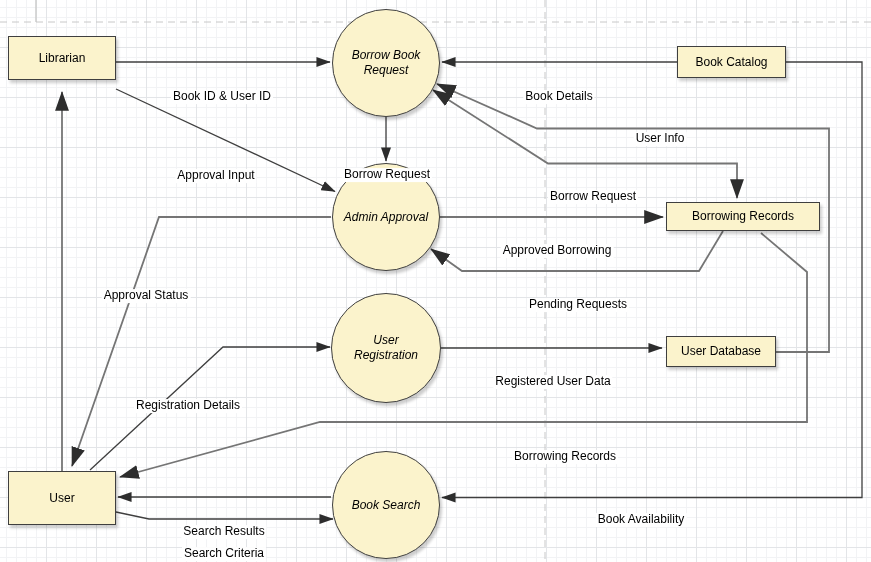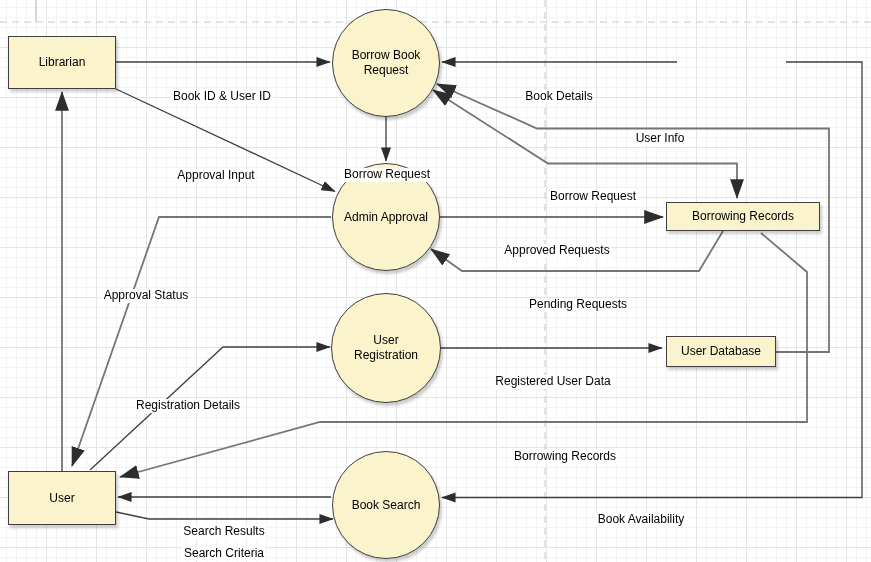--- a/index.html
+++ b/index.html
@@ -25,21 +25,21 @@
   .edge-soft{stroke:var(--edge-soft);stroke-width:1.8;fill:none;}
   .guide-dashed{stroke:var(--page-guide);stroke-width:1;stroke-dasharray:7 5;fill:none;}
   .guide-solid{stroke:var(--page-guide);stroke-width:1.4;fill:none;}
   .node{
     position:absolute; box-sizing:border-box;
     background:var(--node-fill); border:1.5px solid var(--node-border);
     box-shadow:2px 3px 3px rgba(0,0,0,0.2);
     display:flex; align-items:center; justify-content:center;
     font-size:12px; color:var(--text); text-align:center; line-height:1.25;
   }
-  .node.process{border-radius:50%; padding:0 8px;}
+  .node.process{border-radius:50%; padding:0 8px;font-style:italic;}
   .flow-label{
     position:absolute; transform:translate(-50%,-50%);
     background:var(--background); padding:0 2px; white-space:nowrap;
     font-size:12px; color:var(--text); line-height:1.15;margin-top:35px;
   }
 </style>
 </head>
 <body>
 
 <div class="canvas">
@@ -66,22 +66,25 @@
     <path class="edge-soft" marker-end="url(#arr)" d="M331,217 H159 L72,466"></path>
     <path class="edge-soft" marker-end="url(#arr)" d="M62,471 V92"></path>
     <path class="edge" marker-end="url(#arr)" d="M90,470 L223,347 H330"></path>
     <path class="edge" marker-end="url(#arr)" d="M441,348 H662"></path>
     <path class="edge-soft" marker-end="url(#arr)" d="M761,233 L807,272 V422 H320 L120,477"></path>
     <path class="edge" marker-end="url(#arr)" d="M786,62 H862 V497.5 H442"></path>
     <path class="edge" marker-end="url(#arr)" d="M331,497 H118"></path>
     <path class="edge" marker-end="url(#arr)" d="M116,512 L149,519 H333"></path>
   </svg>
 
-  <div class="node" style="left:8px;top:36px;width:108px;height:53px">
+  <div class="node" style="left:8px;top:36px;width:108px;height:44px">
     <span>Librarian</span>
+  </div>
+  <div class="node" style="left:677px;top:46px;width:109px;height:32px">
+    <span>Book Catalog</span>
   </div>
   <div class="node" style="left:666px;top:202px;width:154px;height:29px">
     <span>Borrowing Records</span>
   </div>
   <div class="node" style="left:8px;top:471px;width:108px;height:54px">
     <span>User</span>
   </div>
   <div class="node" style="left:666px;top:336px;width:110px;height:31px">
     <span>User Database</span>
   </div>
@@ -98,21 +101,21 @@
   <div class="node process" style="left:332px;top:451px;width:108px;height:108px">
     <span>Book Search</span>
   </div>
 
   <div class="flow-label" style="left:222px;top:62px">Book ID &amp; User ID</div>
   <div class="flow-label" style="left:559px;top:62px">Book Details</div>
   <div class="flow-label" style="left:660px;top:104px">User Info</div>
   <div class="flow-label" style="left:593px;top:162px">Borrow Request</div>
   <div class="flow-label" style="left:387px;top:140px">Borrow Request</div>
   <div class="flow-label" style="left:216px;top:141px">Approval Input</div>
-  <div class="flow-label" style="left:557px;top:216px">Approved Requests</div>
+  <div class="flow-label" style="left:557px;top:216px">Approved Borrowing</div>
   <div class="flow-label" style="left:578px;top:270px">Pending Requests</div>
   <div class="flow-label" style="left:146px;top:261px">Approval Status</div>
   <div class="flow-label" style="left:188px;top:371px">Registration Details</div>
   <div class="flow-label" style="left:553px;top:347px">Registered User Data</div>
   <div class="flow-label" style="left:565px;top:422px">Borrowing Records</div>
   <div class="flow-label" style="left:641px;top:485px">Book Availability</div>
   <div class="flow-label" style="left:224px;top:497px">Search Results</div>
   <div class="flow-label" style="left:224px;top:519px">Search Criteria</div>
 
 </div>

